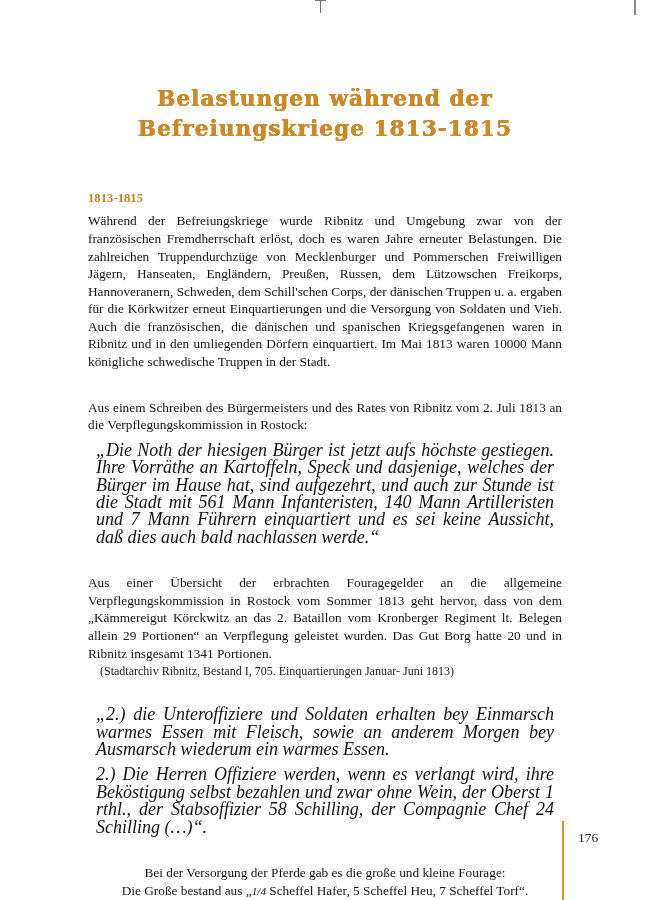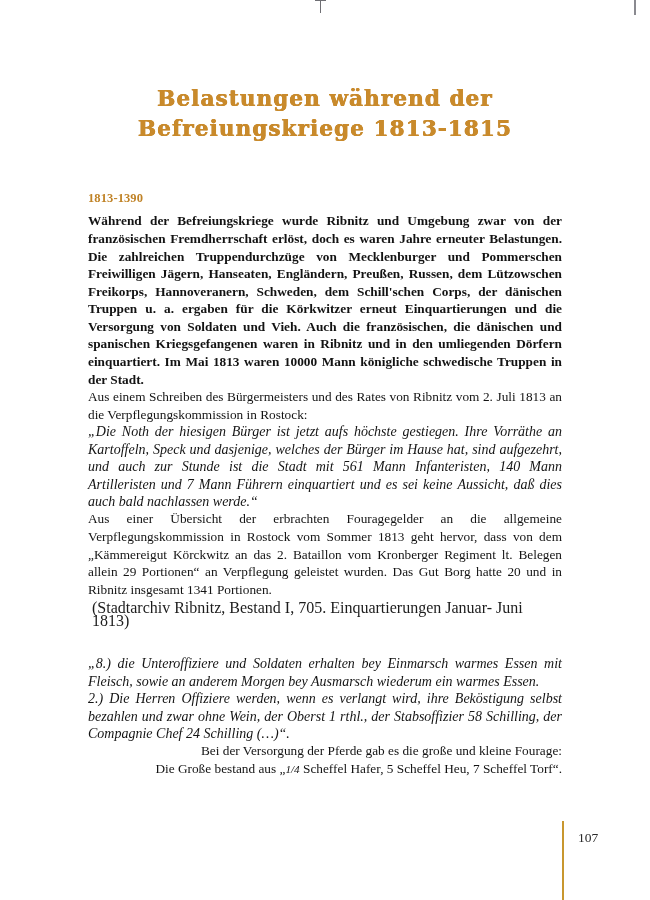--- a/index.html
+++ b/index.html
@@ -92,41 +92,41 @@
   
   p.body {
     margin: 0;
     font-size: 13.3px;
     line-height: 17.6px;
     text-align: justify;
     text-justify: inter-word;
     color: #131313;
     hyphens: none;
   }
-  p.body.gap-sm { margin-top: 6px; font-weight: bold; }
-  p.body.gap-xl { }
+  p.body.gap-sm { margin-top: 6px; }
+  p.body.gap-xl { margin-top: 28px; }
 
-  p.body.flush { text-align: right; }
+  p.body.flush { text-align: center; }
 
   
   p.quote {
-    margin: 0;
-    font-size: 14px;
+    margin: 8px;
+    font-size: 18px;
     line-height: 17.4px;
     font-style: italic;
     text-align: justify;
     color: #141414;
   }
   p.quote.gap-xl { margin-top: 28px; }
 
   
   p.citation {
-    margin: 4px;
+    margin: 12px;
     margin-top: 3px;
-    font-size: 16px;
+    font-size: 12px;
     line-height: 13px;
     color: #1c1c1c;
     text-align: left;
   }
 
   
   .it { }
   .frac { font-size: 11.2px; font-style: italic; vertical-align: 0.5px; }
 
   
@@ -154,39 +154,39 @@
 <div class="page">
 
   <div class="crop-mark center"></div>
   <div class="crop-mark right"></div>
 
   <div class="content">
 
     <h1 class="doc-title">Belastungen während der
 Befreiungskriege 1813-1815</h1>
 
-    <h2 class="section-heading">1813-1390</h2>
+    <h2 class="section-heading">1813-1815</h2>
 
     <p class="body gap-sm">Während der Befreiungskriege wurde Ribnitz und Umgebung zwar von der französischen Fremdherrschaft erlöst, doch es waren Jahre erneuter Belastungen. Die zahlreichen Truppendurchzüge von Mecklenburger und Pommerschen Freiwilligen Jägern, Hanseaten, Engländern, Preußen, Russen, dem Lützowschen Freikorps, Hannoveranern, Schweden, dem Schill'schen Corps, der dänischen Truppen u. a. ergaben für die Körkwitzer erneut Einquartierungen und die Versorgung von Soldaten und Vieh. Auch die französischen, die dänischen und spanischen Kriegsgefangenen waren in Ribnitz und in den umliegenden Dörfern einquartiert. Im Mai 1813 waren 10000 Mann königliche schwedische Truppen in der Stadt.</p>
 
     <p class="body gap-xl">Aus einem Schreiben des Bürgermeisters und des Rates von Ribnitz vom 2. Juli 1813 an die Verpflegungskommission in Rostock:</p>
 
     <p class="quote">„Die Noth der hiesigen Bürger ist jetzt aufs höchste gestiegen. Ihre Vorräthe an Kartoffeln, Speck und dasjenige, welches der Bürger im Hause hat, sind aufgezehrt, und auch zur Stunde ist die Stadt mit 561 Mann Infanteristen, 140 Mann Artilleristen und 7 Mann Führern einquartiert und es sei keine Aussicht, daß dies auch bald nachlassen werde.“</p>
 
     <p class="body gap-xl"><span>Aus einer Übersicht der erbrachten Fouragegelder an die allgemeine Verpflegungskommission in Rostock vom Sommer 1813 geht hervor, dass von dem </span><span class="it">„Kämmereigut Körckwitz an das 2. Bataillon vom Kronberger Regiment lt. Belegen allein 29 Portionen“</span><span> an Verpflegung geleistet wurden. Das Gut Borg hatte 20 und in Ribnitz insgesamt 1341 Portionen.</span></p>
 
     <p class="citation">(Stadtarchiv Ribnitz, Bestand I, 705. Einquartierungen Januar- Juni 1813)</p>
 
 
-    <p class="quote gap-xl">„8.) die Unteroffiziere und Soldaten erhalten bey Einmarsch warmes Essen mit Fleisch, sowie an anderem Morgen bey Ausmarsch wiederum ein warmes Essen.</p>
+    <p class="quote gap-xl">„2.) die Unteroffiziere und Soldaten erhalten bey Einmarsch warmes Essen mit Fleisch, sowie an anderem Morgen bey Ausmarsch wiederum ein warmes Essen.</p>
 
     <p class="quote">2.) Die Herren Offiziere werden, wenn es verlangt wird, ihre Beköstigung selbst bezahlen und zwar ohne Wein, der Oberst 1 rthl., der Stabsoffizier 58 Schilling, der Compagnie Chef 24 Schilling (…)“.</p>
 
     <p class="body flush gap-xl">Bei der Versorgung der Pferde gab es die große und kleine Fourage:</p>
 
     <p class="body flush"><span>Die Große bestand aus </span><span>„</span><span class="frac">1/4</span><span class="it"> Scheffel Hafer, 5 Scheffel Heu, 7 Scheffel Torf“.</span></p>
 
   </div>
 
   <div class="folio-rule"></div>
-  <div class="folio">107</div>
+  <div class="folio">176</div>
 
 </div>
 
 </body></html>

